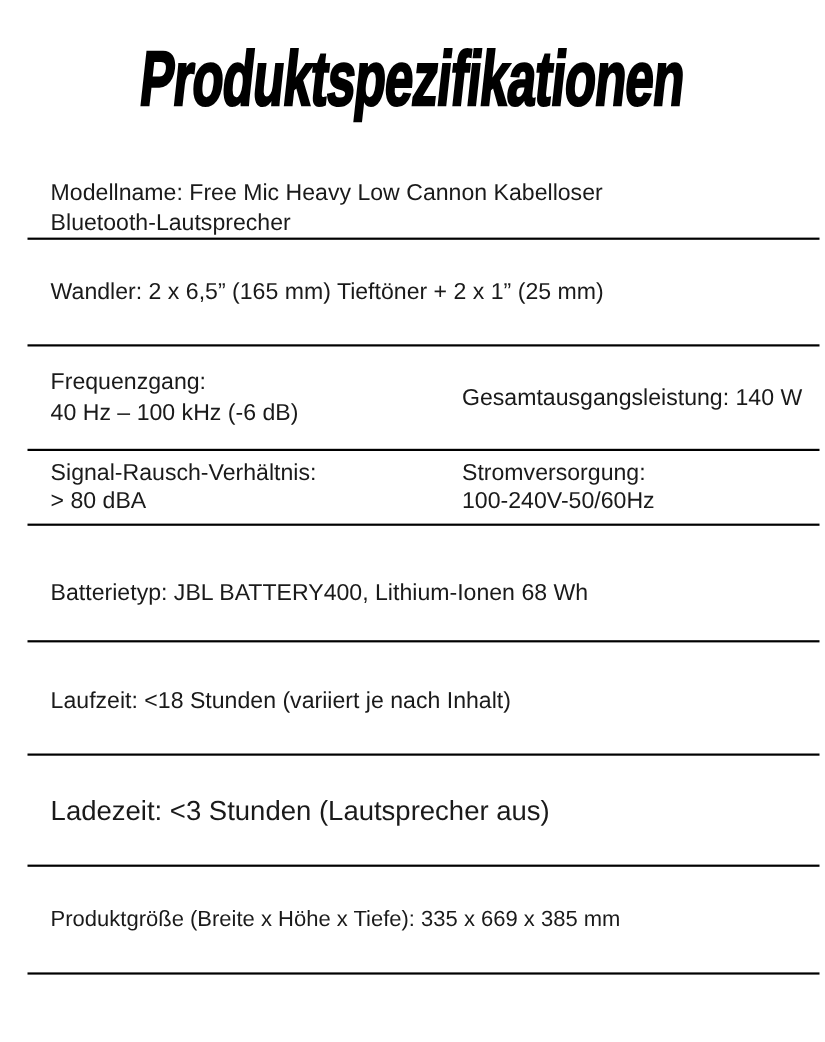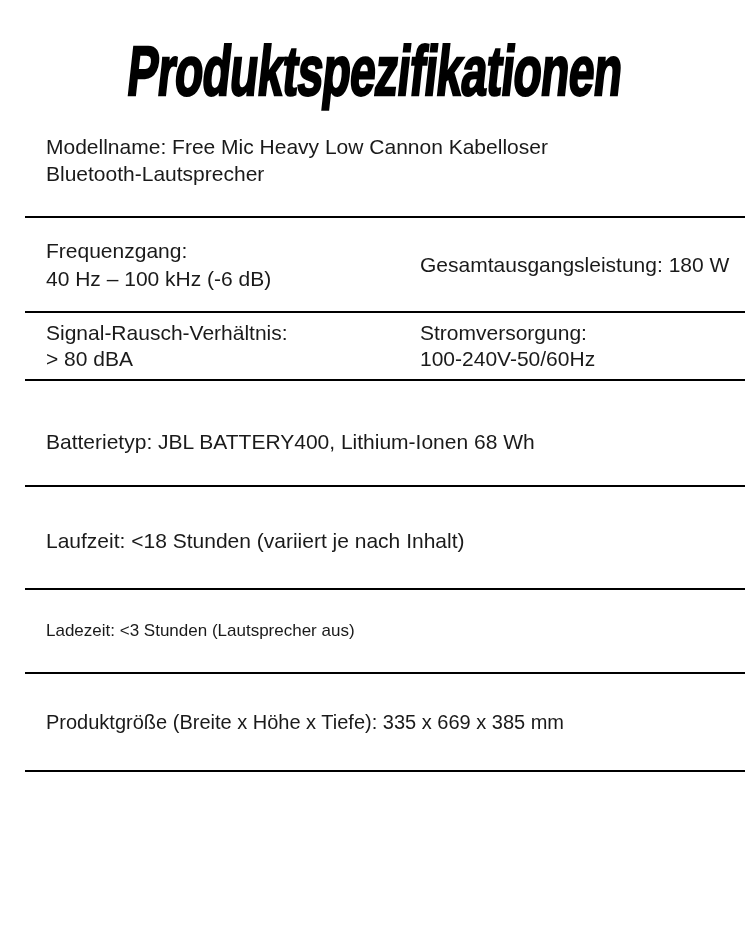--- a/index.html
+++ b/index.html
@@ -46,27 +46,27 @@
     box-sizing: border-box;
     border-bottom: 2px solid #000;
     padding-left: 21px;
     display: flex;
     flex-direction: column;
     justify-content: center;
     font-size: 21px;
     line-height: 26px;
   }
   .row .cell-line { display: block; }
-  .r1 { height: 98px; justify-content: flex-start; padding-top: 13px; line-height: 27px; }
+  .r1 { height: 98px; justify-content: flex-end; padding-top: 13px; line-height: 27px; }
   .r2 { height: 97px; }
   .r3 { height: 95px; line-height: 28px; }
   .r4 { height: 68px; }
   .r5 { height: 106px; padding-top: 18px; }
   .r6 { height: 103px; padding-top: 6px; }
-  .r7 { height: 84px; font-size: 17px; line-height: 30px; }
+  .r7 { height: 101px; font-size: 25px; line-height: 30px; }
   .r8 { height: 98px; font-size: 20px; line-height: 30px; }
   .right-col {
     position: absolute;
     left: 395px;
     top: 50%;
     transform: translateY(-50%);
     line-height: 26px;
   }
   .nowrap { white-space: nowrap; }
 </style>
@@ -79,25 +79,28 @@
     <span class="title-inner">Produktspezifikationen</span>
   </div>
 
   <div class="rows">
 
     <div class="row r1">
       <span class="cell-line nowrap">Modellname: Free Mic Heavy Low Cannon Kabelloser</span>
       <span class="cell-line nowrap">Bluetooth-Lautsprecher</span>
     </div>
 
+    <div class="row r2">
+      <span class="cell-line nowrap">Wandler: 2 x 6,5” (165 mm) Tieftöner + 2 x 1” (25 mm)</span>
+    </div>
 
     <div class="row r3">
       <span class="cell-line nowrap">Frequenzgang:</span>
       <span class="cell-line nowrap">40 Hz – 100 kHz (-6 dB)</span>
-      <span class="right-col nowrap">Gesamtausgangsleistung: 180 W</span>
+      <span class="right-col nowrap">Gesamtausgangsleistung: 140 W</span>
     </div>
 
     <div class="row r4">
       <span class="cell-line nowrap">Signal-Rausch-Verhältnis:</span>
       <span class="cell-line nowrap">&gt; 80 dBA</span>
       <span class="right-col">
         <span class="cell-line nowrap">Stromversorgung:</span>
         <span class="cell-line nowrap">100-240V-50/60Hz</span>
       </span>
     </div>

